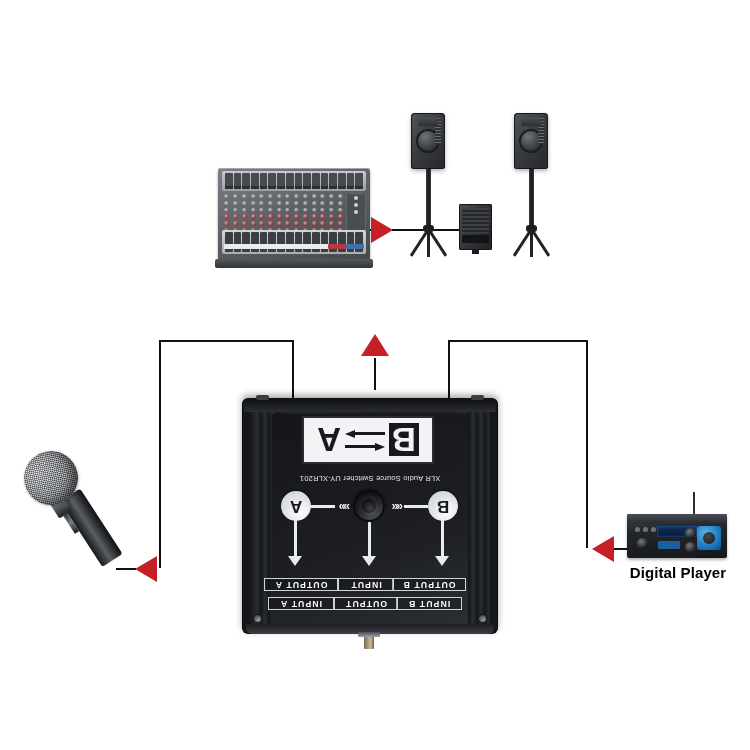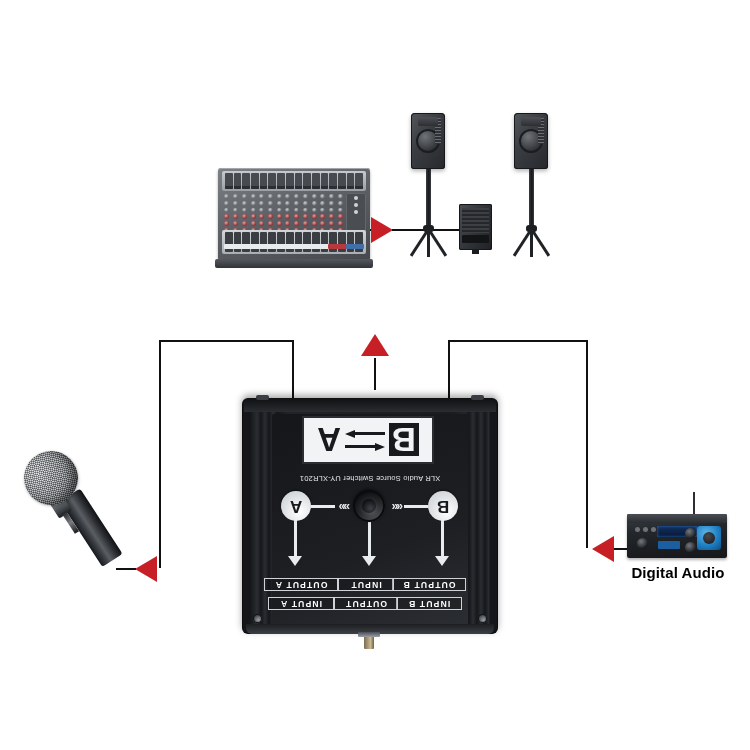--- a/index.html
+++ b/index.html
@@ -824,21 +824,21 @@
         <i></i>
         <i></i>
     </div>
     <div class="player-screen"></div>
     <div class="player-blue"></div>
     <div class="player-knob" style="left:10px;"></div>
     <div class="player-knob" style="left:58px; top:14px;"></div>
     <div class="player-knob" style="left:58px; top:28px;"></div>
     <div class="player-bigknob"></div>
   </div>
-  <div class="player-label">Digital Audio</div>
+  <div class="player-label">Digital Player</div>
 
   <div class="switcher">
     <div class="sw-shell"></div>
     <div class="sw-face"></div>
     <div class="sw-edge-top"></div>
     <div class="sw-edge-bottom"></div>
 
     <div class="sw-screw" style="left:11px; top:11px;"></div>
     <div class="sw-screw" style="right:11px; top:11px;"></div>
     <div class="sw-foot" style="left:14px;"></div>

